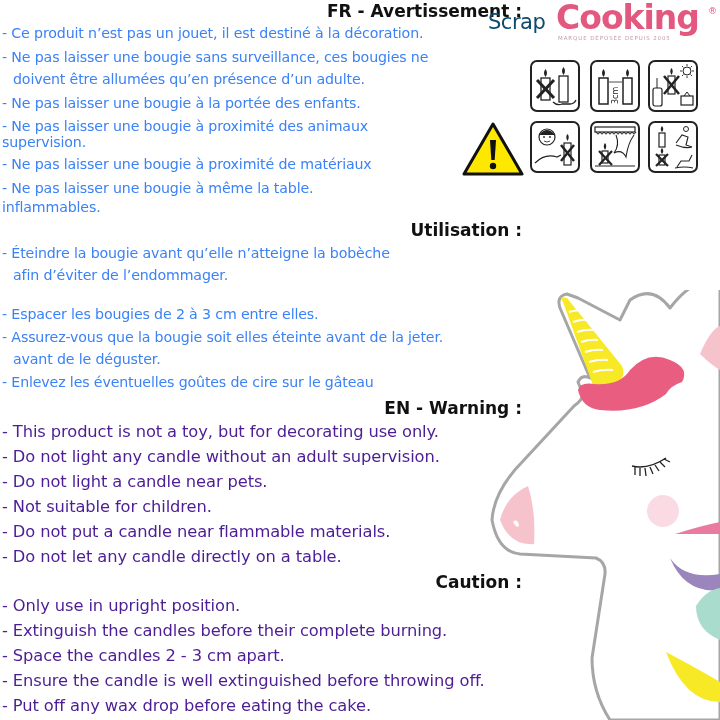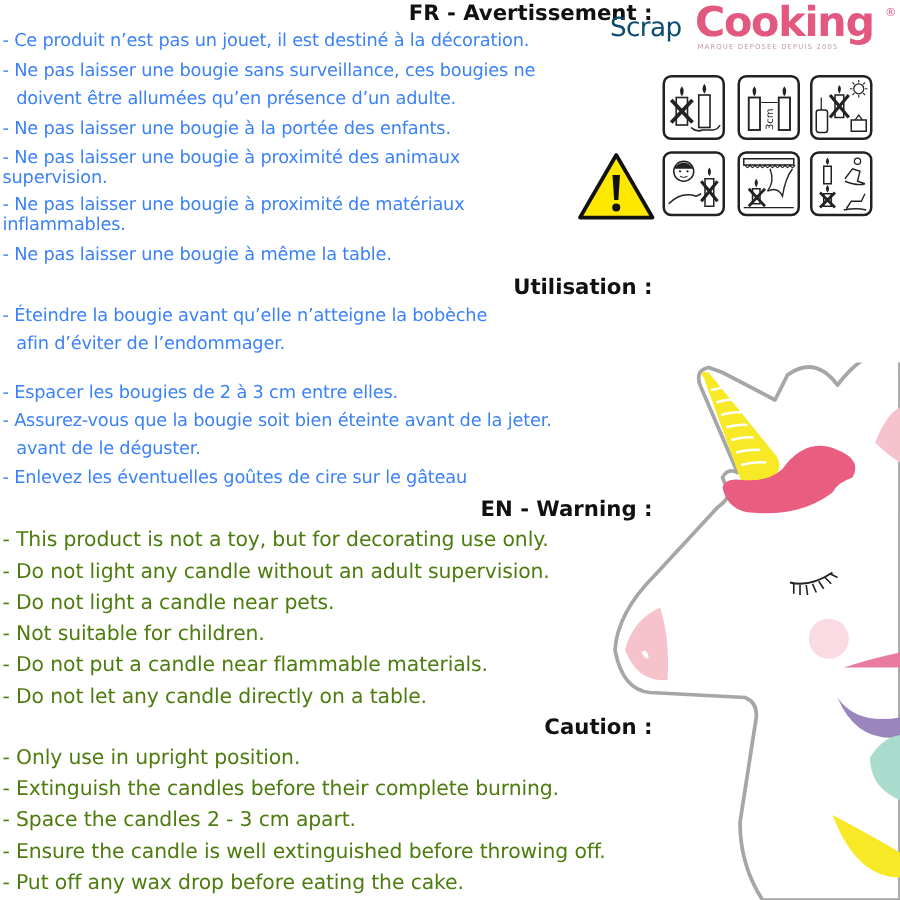--- a/index.html
+++ b/index.html
@@ -1,21 +1,21 @@
 <!DOCTYPE html>
 <html><head>
 <meta charset="utf-8">
 <style>
   html, body { margin:0; padding:0; background:#ffffff; }
   body { width:720px; height:720px; position:relative; overflow:hidden; font-family:"DejaVu Sans", sans-serif; color:#1e1e1e; }
   .text-col { position:absolute; left:2px; top:0; width:520px; }
   .heading { font-weight:bold; font-size:17px; line-height:22px; color:#111; white-space:nowrap;text-align:right; }
   .fr-line { font-size:14.2px; line-height:22px; color:#3b82f6; white-space:nowrap; letter-spacing:-0.15px; }
   .fr-line.wrap2 { line-height:16px; }
-  .en-line { font-size:16.3px; line-height:25px; color:#4d7c0f; white-space:nowrap; letter-spacing:-0.1px; }
+  .en-line { font-size:16.3px; line-height:25px; color:#4c1d95; white-space:nowrap; letter-spacing:-0.1px; }
   .logo { position:absolute; left:488px; top:2px; width:240px; height:40px; }
   .logo-scrap { position:absolute; left:0; top:8px; font-size:21px; color:#0c4a6e; letter-spacing:-0.5px; }
   .logo-cooking { position:absolute; left:68px; top:-4px; font-size:33px; color:#e2587e; letter-spacing:-1px; font-weight:bold; }
   .logo-reg { position:absolute; left:220px; top:4px; font-size:9px; color:#e2587e; }
   .logo-sub { position:absolute; left:70px; top:33px; font-size:5.5px; color:#c59aa8; letter-spacing:0.9px; white-space:nowrap; }
   .pict { position:absolute; width:50px; height:52px; border:2px solid #222; border-radius:7px; background:#fff; box-sizing:border-box; }
   .warn { position:absolute; left:462px; top:121px; }
   .unicorn { position:absolute; left:470px; top:290px; }
 </style>
 </head>
@@ -23,28 +23,28 @@
 
 <div class="text-col">
   <div class="heading" style="margin-top:0px;">FR - Avertissement :</div>
   <div class="fr-line">- Ce produit n’est pas un jouet, il est destiné à la décoration.</div>
   <div class="fr-line" style="margin-top:2px;">- Ne pas laisser une bougie sans surveillance, ces bougies ne</div>
   <div class="fr-line" style="padding-left:11px;">doivent être allumées qu’en présence d’un adulte.</div>
   <div class="fr-line" style="margin-top:2px;">- Ne pas laisser une bougie à la portée des enfants.</div>
   <div class="fr-line wrap2" style="margin-top:4px;">- Ne pas laisser une bougie à proximité des animaux</div>
   <div class="fr-line wrap2">supervision.</div>
   <div class="fr-line wrap2" style="margin-top:6px;">- Ne pas laisser une bougie à proximité de matériaux</div>
+  <div class="fr-line" style="margin-top:5px;">- Ne pas laisser une bougie à même la table.</div>
   <div class="fr-line wrap2">inflammables.</div>
-  <div class="fr-line" style="margin-top:5px;">- Ne pas laisser une bougie à même la table.</div>
 
   <div class="heading" style="margin-top:4px;">Utilisation :</div>
   <div class="fr-line" style="margin-top:1px;">- Éteindre la bougie avant qu’elle n’atteigne la bobèche</div>
   <div class="fr-line" style="padding-left:11px;">afin d’éviter de l’endommager.</div>
   <div class="fr-line" style="margin-top:17px;">- Espacer les bougies de 2 à 3 cm entre elles.</div>
-  <div class="fr-line" style="margin-top:1px;">- Assurez-vous que la bougie soit bien éteinte avant de la jeter.</div>
+  <div class="fr-line" style="margin-top:1px;">- Assurez-vous que la bougie soit elles éteinte avant de la jeter.</div>
   <div class="fr-line" style="padding-left:11px;">avant de le déguster.</div>
   <div class="fr-line" style="margin-top:1px;">- Enlevez les éventuelles goûtes de cire sur le gâteau</div>
 
   <div class="heading" style="margin-top:4px;">EN - Warning :</div>
   <div class="en-line">- This product is not a toy, but for decorating use only.</div>
   <div class="en-line">- Do not light any candle without an adult supervision.</div>
   <div class="en-line">- Do not light a candle near pets.</div>
   <div class="en-line">- Not suitable for children.</div>
   <div class="en-line">- Do not put a candle near flammable materials.</div>
   <div class="en-line">- Do not let any candle directly on a table.</div>

